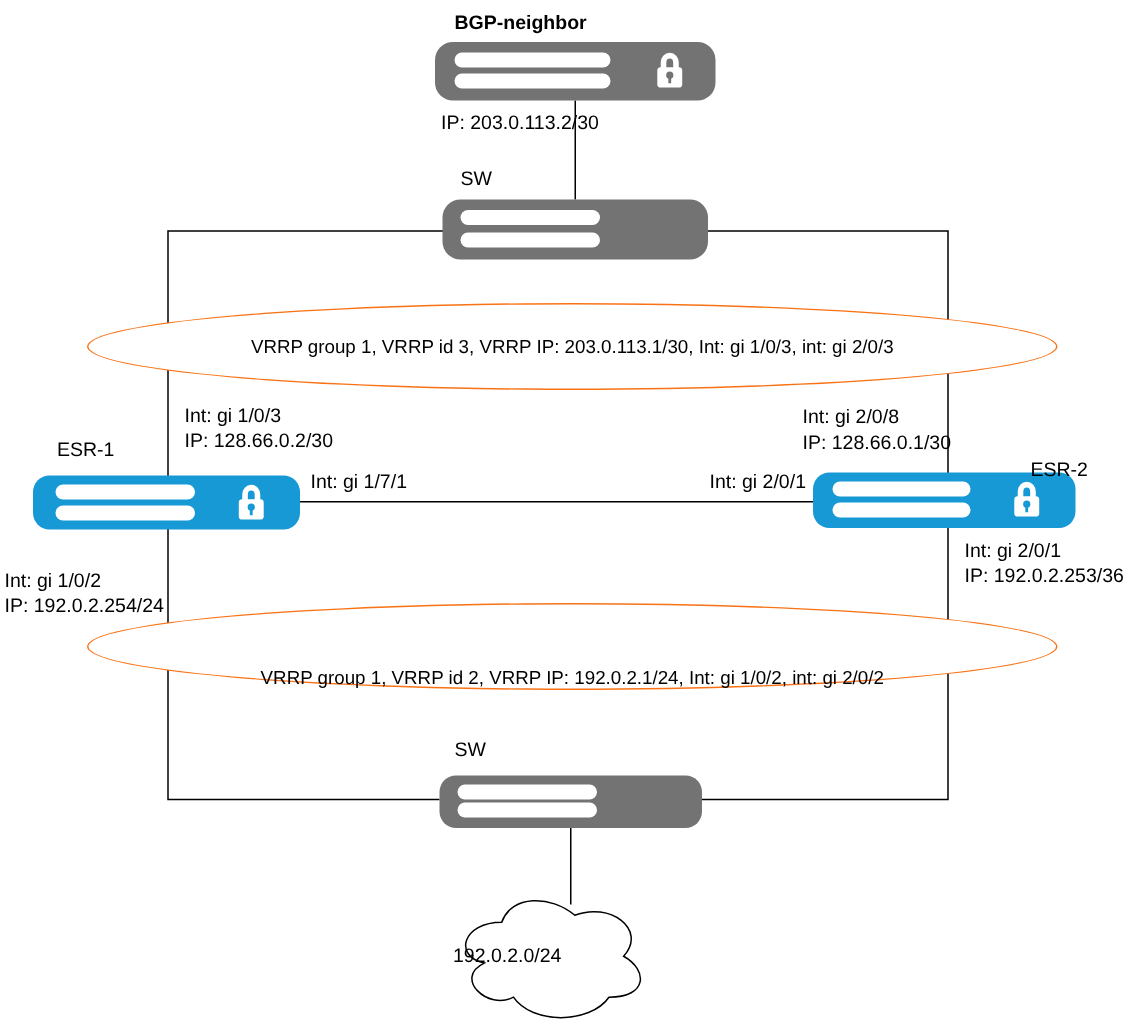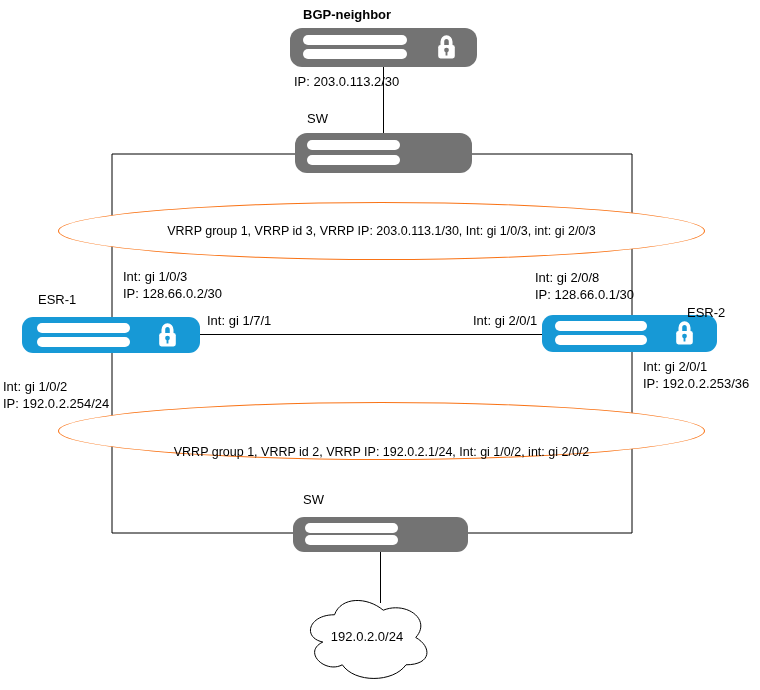--- a/index.html
+++ b/index.html
@@ -134,15 +134,15 @@
   <div class="lbl" style="left:3px; top:354px;margin-top:24px;">
     <div>Int: gi 1/0/2</div>
     <div>IP: 192.0.2.254/24</div>
   </div>
   <div class="lbl" style="left:643px; top:358px;">
     <div>Int: gi 2/0/1</div>
     <div>IP: 192.0.2.253/36</div>
   </div>
 
   <div class="lbl" style="left:303px; top:491px;">SW</div>
-  <div class="lbl" style="left:302px; top:628px; width:130px; text-align:center;">192.0.2.0/24</div>
+  <div class="lbl" style="left:302px; top:628px; width:130px; text-align:left;">192.0.2.0/24</div>
 
 </div>
 
 </body></html>

